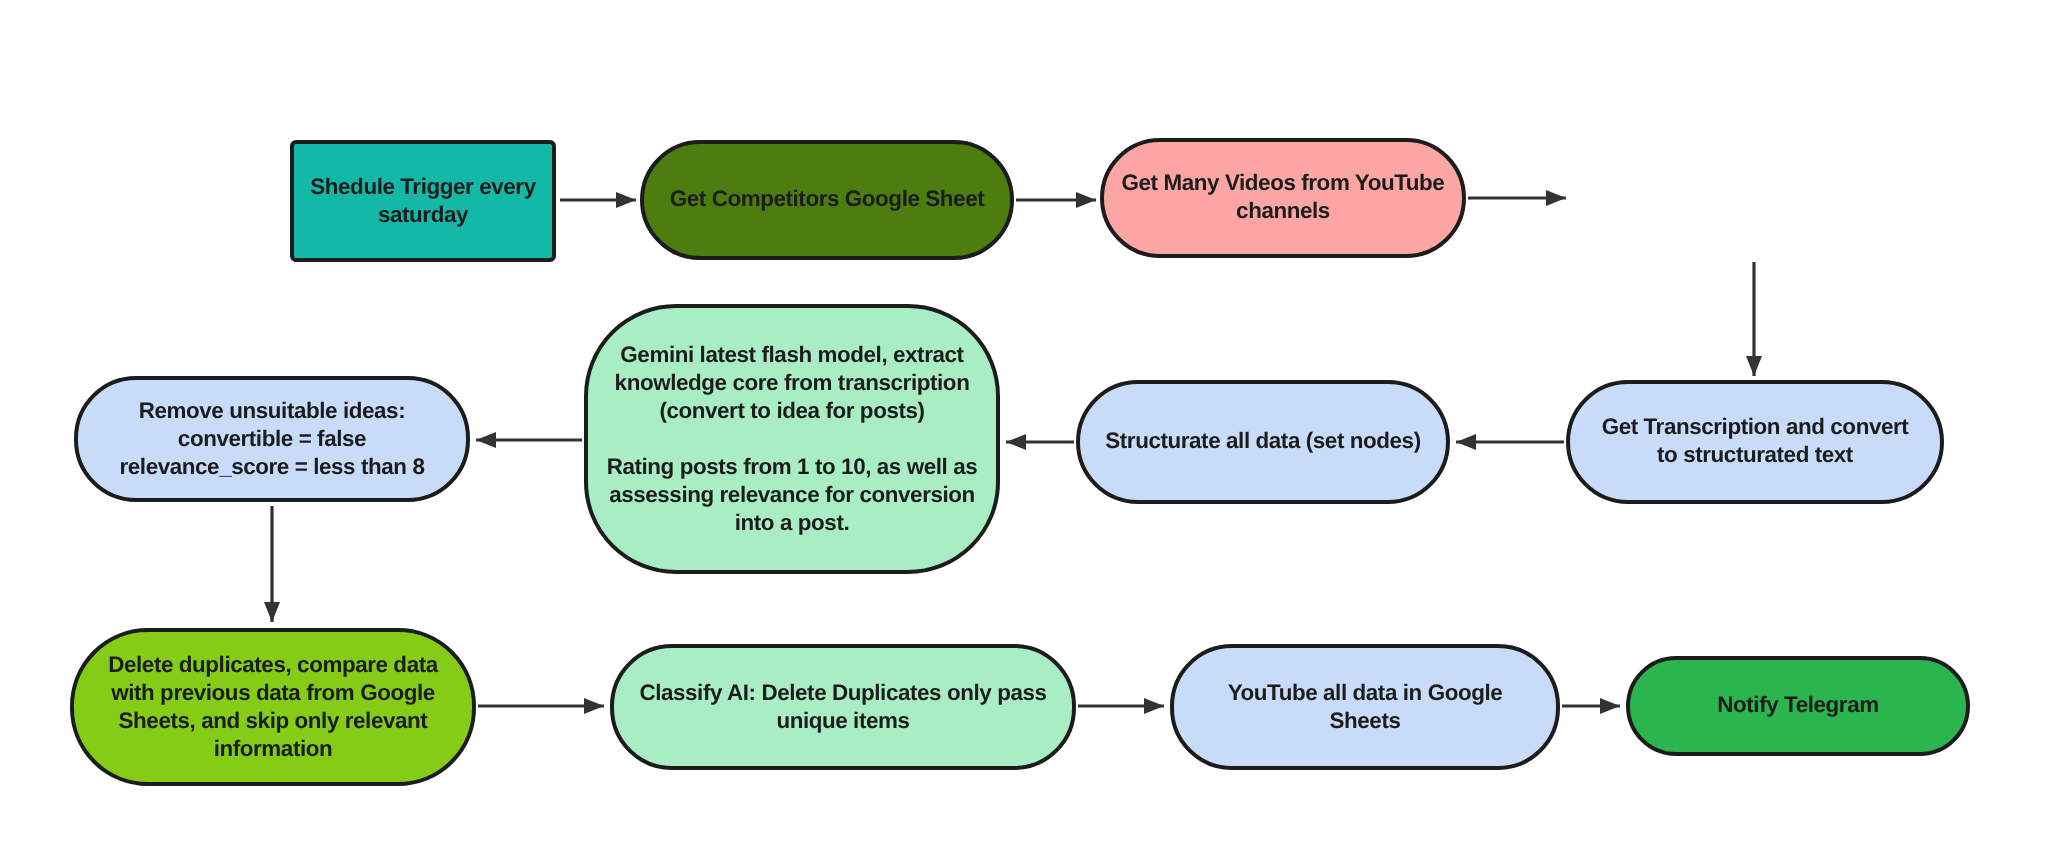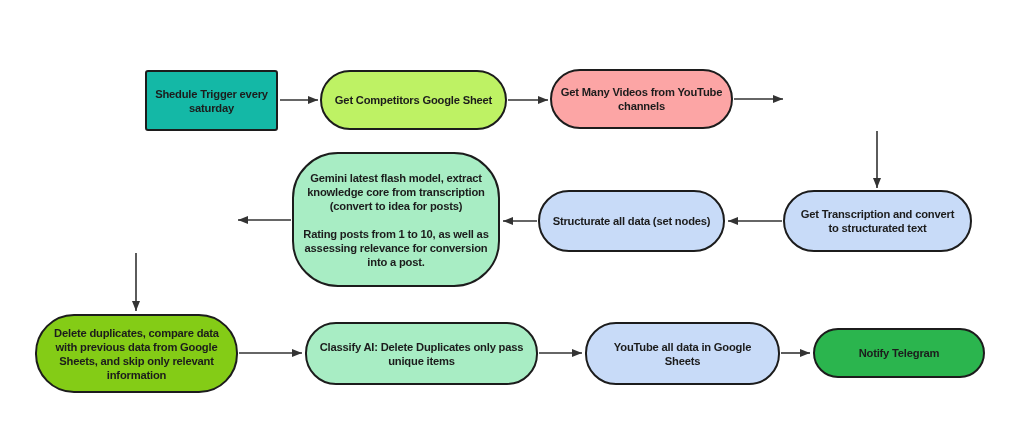--- a/index.html
+++ b/index.html
@@ -57,21 +57,21 @@
     <line x1="239" y1="353" x2="302" y2="353" marker-end="url(#ah)"></line>
     <line x1="539" y1="353" x2="582" y2="353" marker-end="url(#ah)"></line>
     <line x1="781" y1="353" x2="810" y2="353" marker-end="url(#ah)"></line>
   </svg>
 
   <div class="node n-schedule" style="background: #14b8a6;">
     <div class="label">Shedule Trigger every
 saturday</div>
   </div>
 
-  <div class="node n-competitors" style="background: #bef264;">
+  <div class="node n-competitors" style="background: #4d7c0f;">
     <div class="label">Get Competitors Google Sheet</div>
   </div>
 
   <div class="node n-manyvideos" style="background: #fca5a5;">
     <div class="label">Get Many Videos from YouTube
 channels</div>
   </div>
 
 
   <div class="node n-transcript" style="background: rgb(200, 219, 248);">
@@ -86,20 +86,25 @@
   <div class="node n-gemini" style="background: rgb(168, 237, 196);">
     <div class="label">Gemini latest flash model, extract
 knowledge core from transcription
 (convert to idea for posts)
 
 Rating posts from 1 to 10, as well as
 assessing relevance for conversion
 into a post.</div>
   </div>
 
+  <div class="node n-remove" style="background: rgb(200, 219, 248);">
+    <div class="label">Remove unsuitable ideas:
+convertible = false
+relevance_score = less than 8</div>
+  </div>
 
   <div class="node n-delete" style="background: #84cc16;">
     <div class="label">Delete duplicates, compare data
 with previous data from Google
 Sheets, and skip only relevant
 information</div>
   </div>
 
   <div class="node n-classify" style="background: rgb(168, 237, 196);">
     <div class="label">Classify AI: Delete Duplicates only pass

